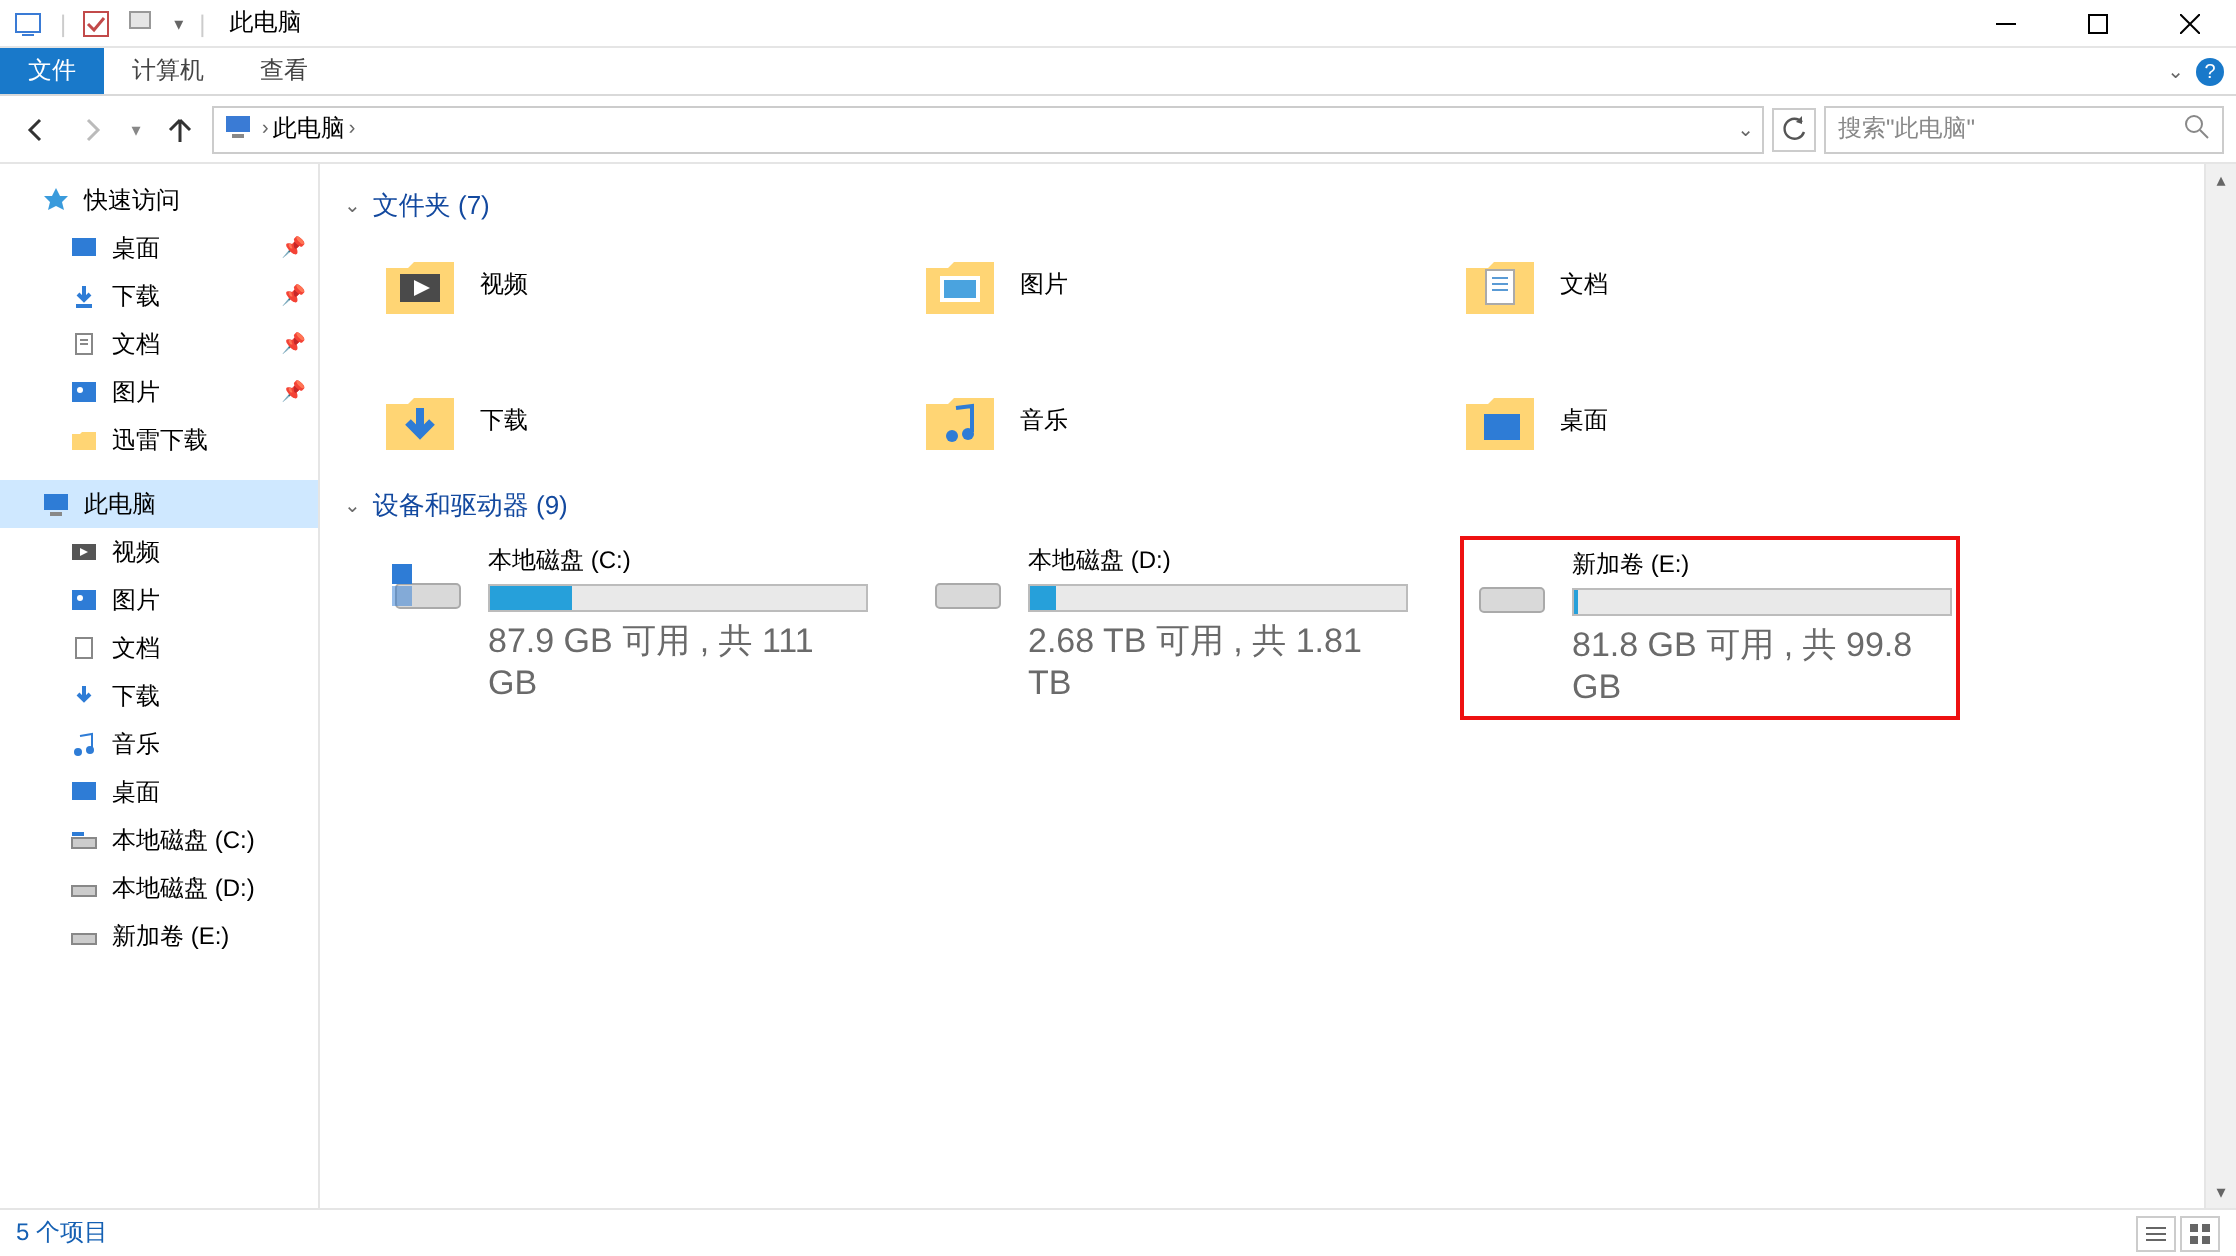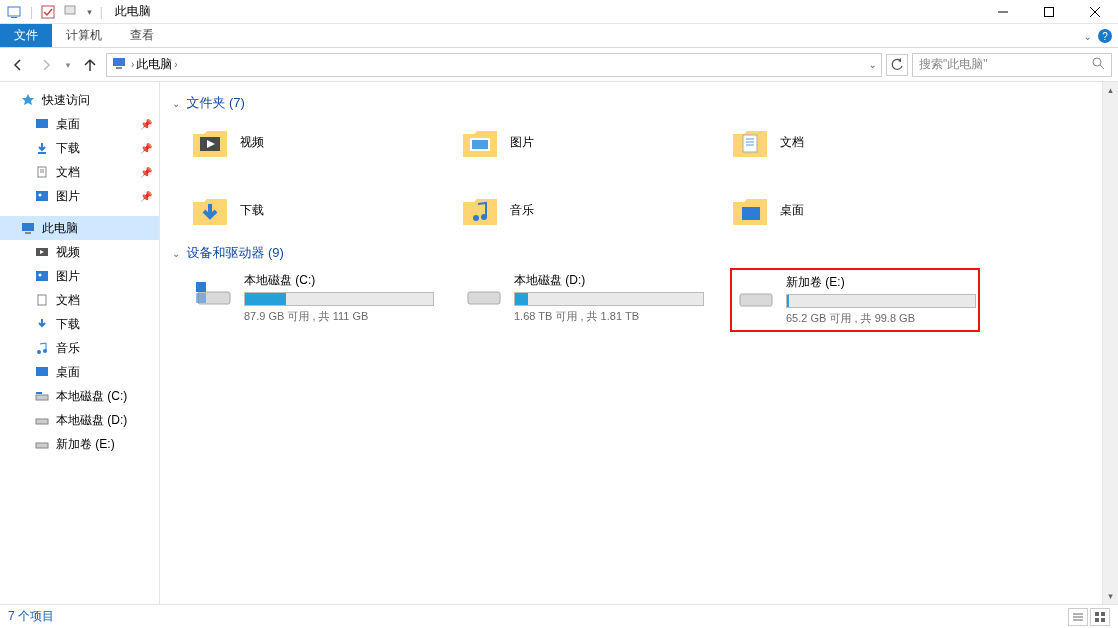--- a/index.html
+++ b/index.html
@@ -55,21 +55,21 @@
 .fld-label { font-size: 12px; }
 
 .drive-grid { display: flex; flex-wrap: wrap; gap: 20px 20px; padding-left: 18px; }
 .drive-item { width: 250px; display: flex; gap: 10px; padding: 4px; }
 .drive-item.highlight { border: 2px solid #e11; }
 .drive-icon { width: 40px; height: 40px; display: flex; align-items: center; justify-content: center; }
 .drive-body { flex: 1; display: flex; flex-direction: column; gap: 3px; }
 .drive-name { font-size: 12px; }
 .drive-bar { width: 190px; height: 14px; border: 1px solid #bcbcbc; background: #e9e9e9; position: relative; }
 .drive-fill { height: 100%; background: #26a0da; }
-.drive-status { font-size: 11px; color: #6a6a6a; }
+.drive-status { font-size: 17px; color: #6a6a6a; }
 
 
 .statusbar { height: 24px; border-top: 1px solid #e5e5e5; display: flex; align-items: center; padding: 0 8px; font-size: 12px; color: #1560b3; justify-content: space-between; }
 .view-switch { display: flex; gap: 2px; }
 .view-switch .vb { width: 20px; height: 18px; border: 1px solid #ccc; display: flex; align-items: center; justify-content: center; }
 
 
 .scroll-stub { position: absolute; right: 0; top: 0; width: 16px; height: 100%; background: #f0f0f0; border-left: 1px solid #e5e5e5; }
 .scroll-stub .up, .scroll-stub .down { height: 16px; display: flex; align-items: center; justify-content: center; color: #666; font-size: 9px; }
 .scroll-stub .down { position: absolute; bottom: 0; width: 100%; }
@@ -224,20 +224,28 @@
     <div class="side-item indent">
       <span class="ic">
           <svg width="14" height="14">
             <rect x="1" y="2" width="12" height="10" fill="#2e7cd6"></rect>
             <circle cx="5" cy="6" r="1.5" fill="#fff"></circle>
           </svg>
         </span>
       <span>图片</span>
       <span class="pin">📌</span>
     </div>
+    <div class="side-item indent">
+      <span class="ic">
+          <svg width="14" height="14">
+            <path d="M1 4 L5 4 L6 3 L13 3 L13 12 L1 12 Z" fill="#ffd574"></path>
+          </svg>
+        </span>
+      <span>迅雷下载</span>
+    </div>
     <div class="side-spacer"></div>
     <div class="side-item selected" style="padding-left:20px;">
       <span class="ic">
           <svg width="14" height="14">
             <rect x="1" y="2" width="12" height="8" fill="#2e7cd6"></rect>
             <rect x="4" y="11" width="6" height="2" fill="#888"></rect>
           </svg>
         </span>
       <span>此电脑</span>
     </div>
@@ -416,48 +424,48 @@
         <div class="drive-icon">
           <svg width="40" height="40">
               <rect x="4" y="20" width="32" height="12" rx="2" fill="#d9d9d9" stroke="#aaa"></rect>
             </svg>
         </div>
         <div class="drive-body">
           <div class="drive-name">本地磁盘 (D:)</div>
           <div class="drive-bar">
               <div class="drive-fill" style="width:7%"></div>
             </div>
-          <div class="drive-status">1.68 TB 可用 , 共 1.81 TB</div>
+          <div class="drive-status">2.68 TB 可用 , 共 1.81 TB</div>
         </div>
       </div>
       <div class="drive-item highlight">
         <div class="drive-icon">
           <svg width="40" height="40">
               <rect x="4" y="20" width="32" height="12" rx="2" fill="#d9d9d9" stroke="#aaa"></rect>
             </svg>
         </div>
         <div class="drive-body">
           <div class="drive-name">新加卷 (E:)</div>
           <div class="drive-bar">
               <div class="drive-fill" style="width:1%"></div>
             </div>
-          <div class="drive-status">65.2 GB 可用 , 共 99.8 GB</div>
+          <div class="drive-status">81.8 GB 可用 , 共 99.8 GB</div>
         </div>
       </div>
     </div>
 
     <div class="scroll-stub">
       <div class="up">▴</div>
       <div class="down">▾</div>
     </div>
   </div>
 </div>
 
 <div class="statusbar">
-  <span>7 个项目</span>
+  <span>5 个项目</span>
   <div class="view-switch">
     <div class="vb">
         <svg width="12" height="12">
           <line x1="1" y1="3" x2="11" y2="3" stroke="#666"></line>
           <line x1="1" y1="6" x2="11" y2="6" stroke="#666"></line>
           <line x1="1" y1="9" x2="11" y2="9" stroke="#666"></line>
         </svg>
       </div>
     <div class="vb">
         <svg width="12" height="12">

